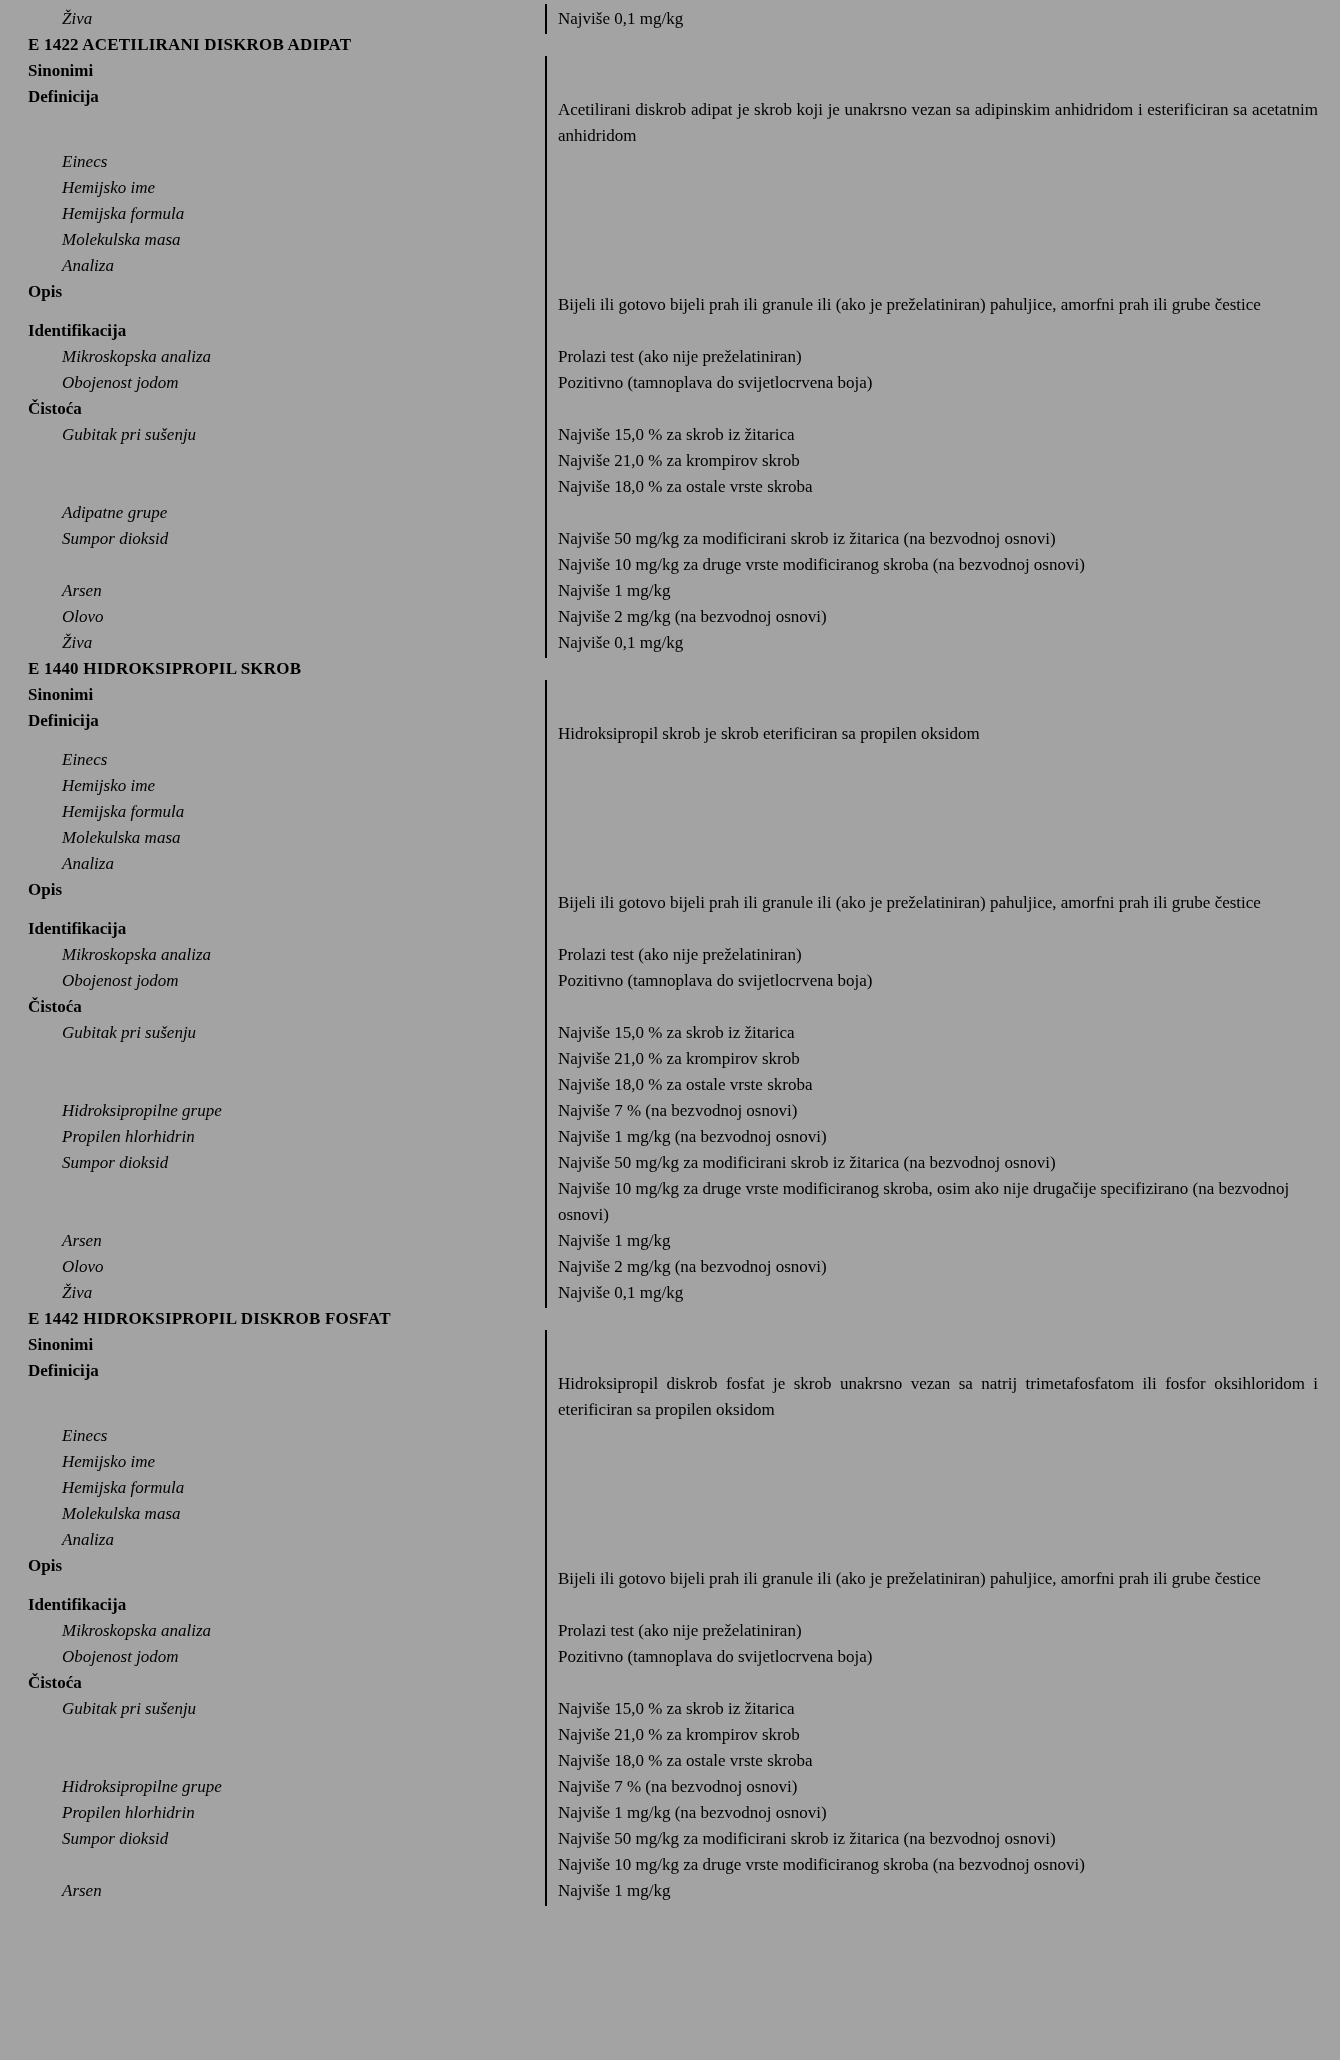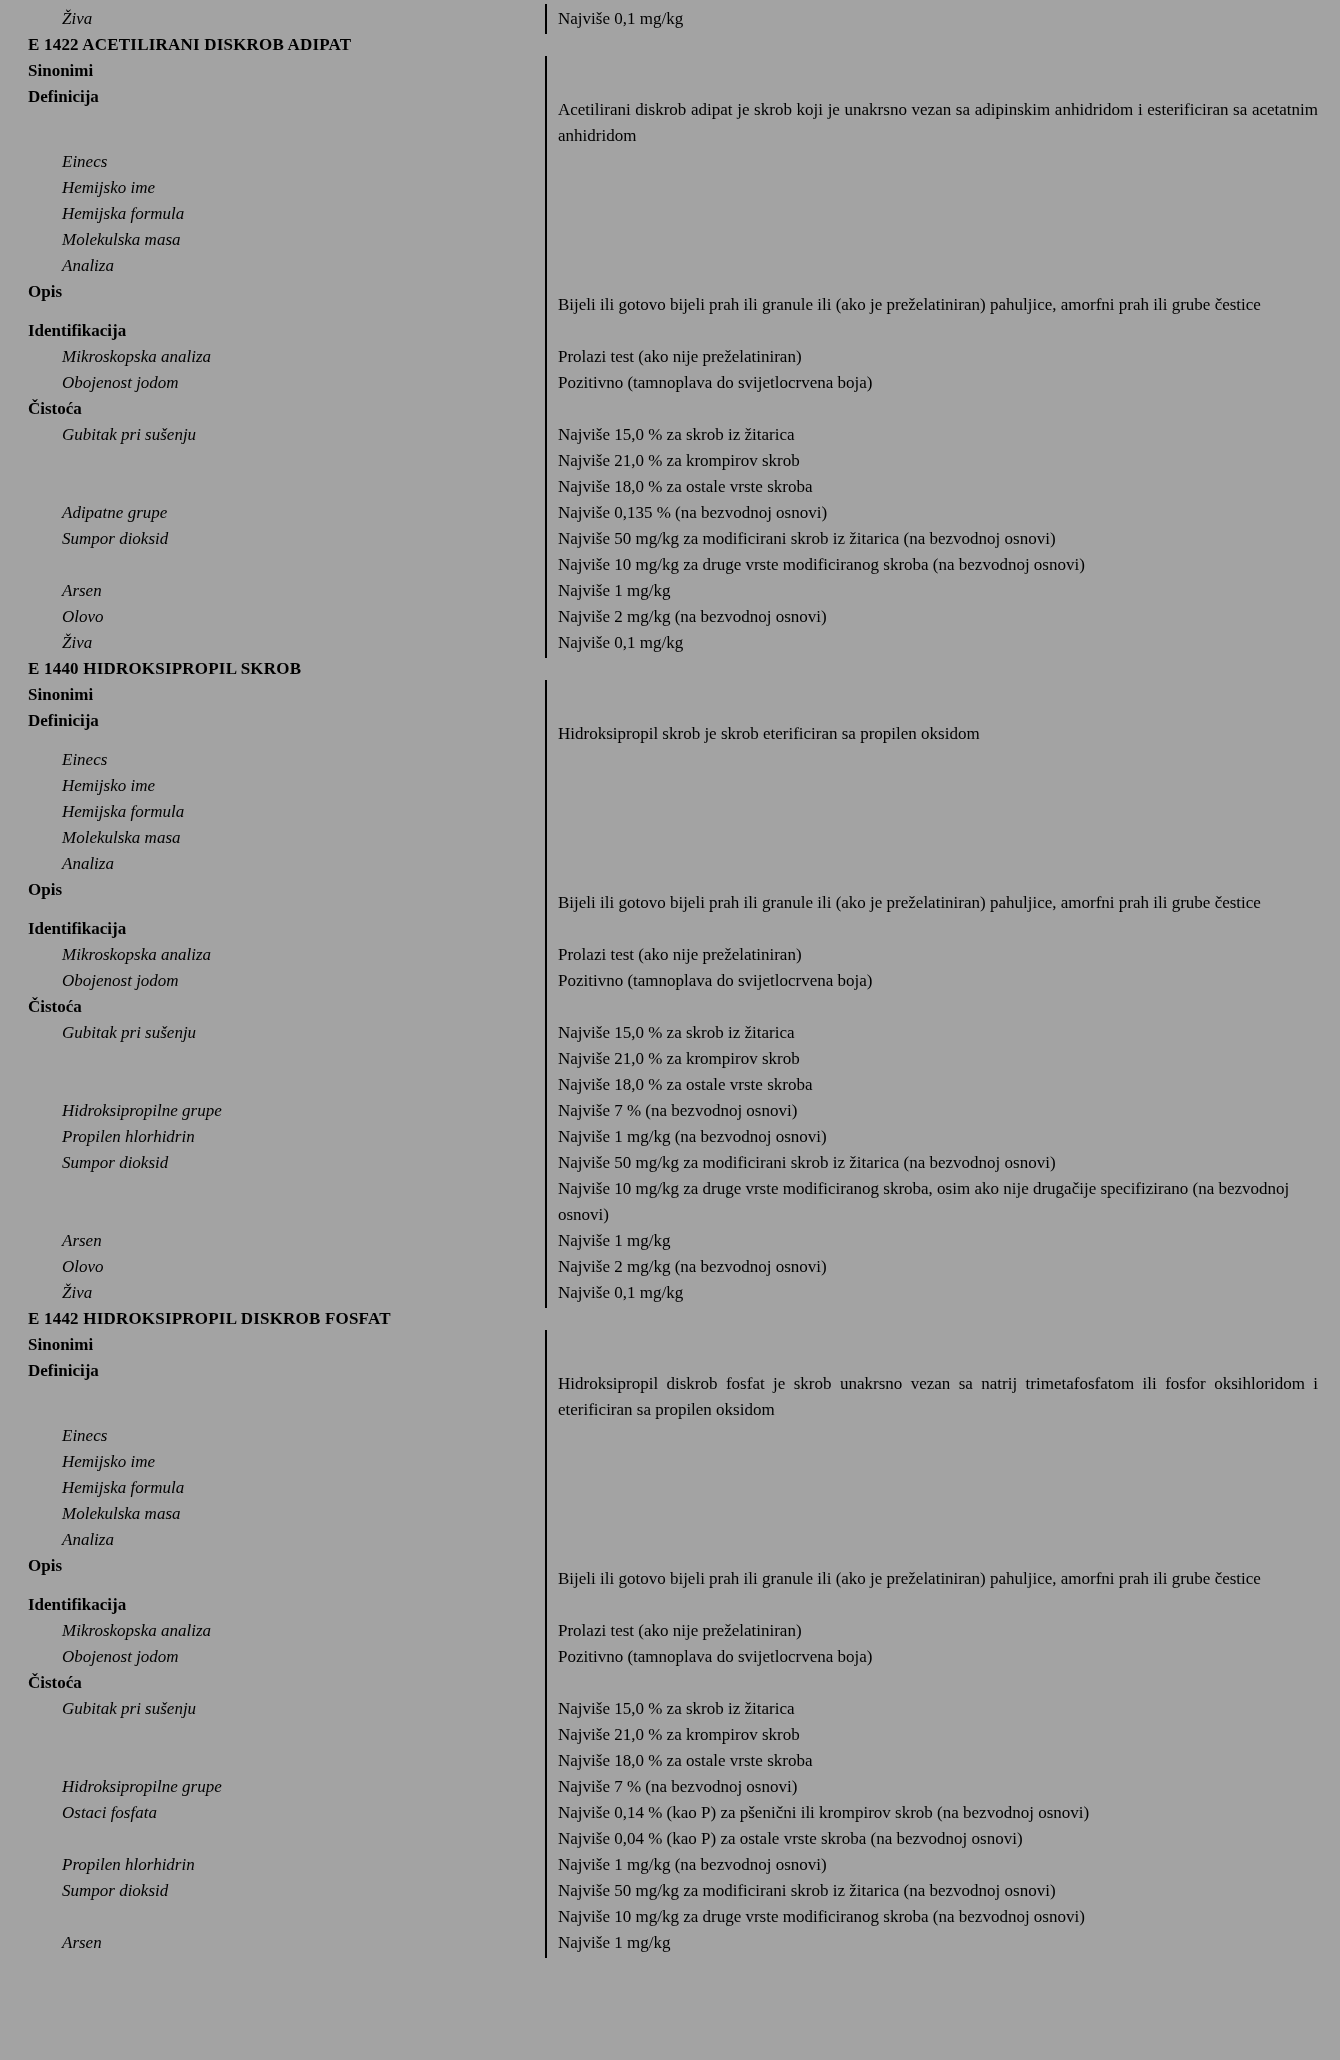--- a/index.html
+++ b/index.html
@@ -130,23 +130,20 @@
           <div class="row">
             <div class="label sub">Gubitak pri sušenju</div>
             <div class="values">
               <div class="value-line">Najviše 15,0 % za skrob iz žitarica</div>
               <div class="value-line">Najviše 21,0 % za krompirov skrob</div>
               <div class="value-line">Najviše 18,0 % za ostale vrste skroba</div>
             </div>
           </div>
           <div class="row">
             <div class="label sub">Adipatne grupe</div>
-            <div class="values">
-              <div class="value-line">Najviše 0,135 % (na bezvodnoj osnovi)</div>
-            </div>
           </div>
           <div class="row">
             <div class="label sub">Sumpor dioksid</div>
             <div class="values">
               <div class="value-line">Najviše 50 mg/kg za modificirani skrob iz žitarica (na bezvodnoj osnovi)</div>
               <div class="value-line">Najviše 10 mg/kg za druge vrste modificiranog skroba (na bezvodnoj osnovi)</div>
             </div>
           </div>
           <div class="row">
             <div class="label sub">Arsen</div>
@@ -338,27 +335,20 @@
             <div class="values">
               <div class="value-line">Najviše 15,0 % za skrob iz žitarica</div>
               <div class="value-line">Najviše 21,0 % za krompirov skrob</div>
               <div class="value-line">Najviše 18,0 % za ostale vrste skroba</div>
             </div>
           </div>
           <div class="row">
             <div class="label sub">Hidroksipropilne grupe</div>
             <div class="values">
               <div class="value-line">Najviše 7 % (na bezvodnoj osnovi)</div>
-            </div>
-          </div>
-          <div class="row">
-            <div class="label sub">Ostaci fosfata</div>
-            <div class="values">
-              <div class="value-line">Najviše 0,14 % (kao P) za pšenični ili krompirov skrob (na bezvodnoj osnovi)</div>
-              <div class="value-line">Najviše 0,04 % (kao P) za ostale vrste skroba (na bezvodnoj osnovi)</div>
             </div>
           </div>
           <div class="row">
             <div class="label sub">Propilen hlorhidrin</div>
             <div class="values">
               <div class="value-line">Najviše 1 mg/kg (na bezvodnoj osnovi)</div>
             </div>
           </div>
           <div class="row">
             <div class="label sub">Sumpor dioksid</div>

